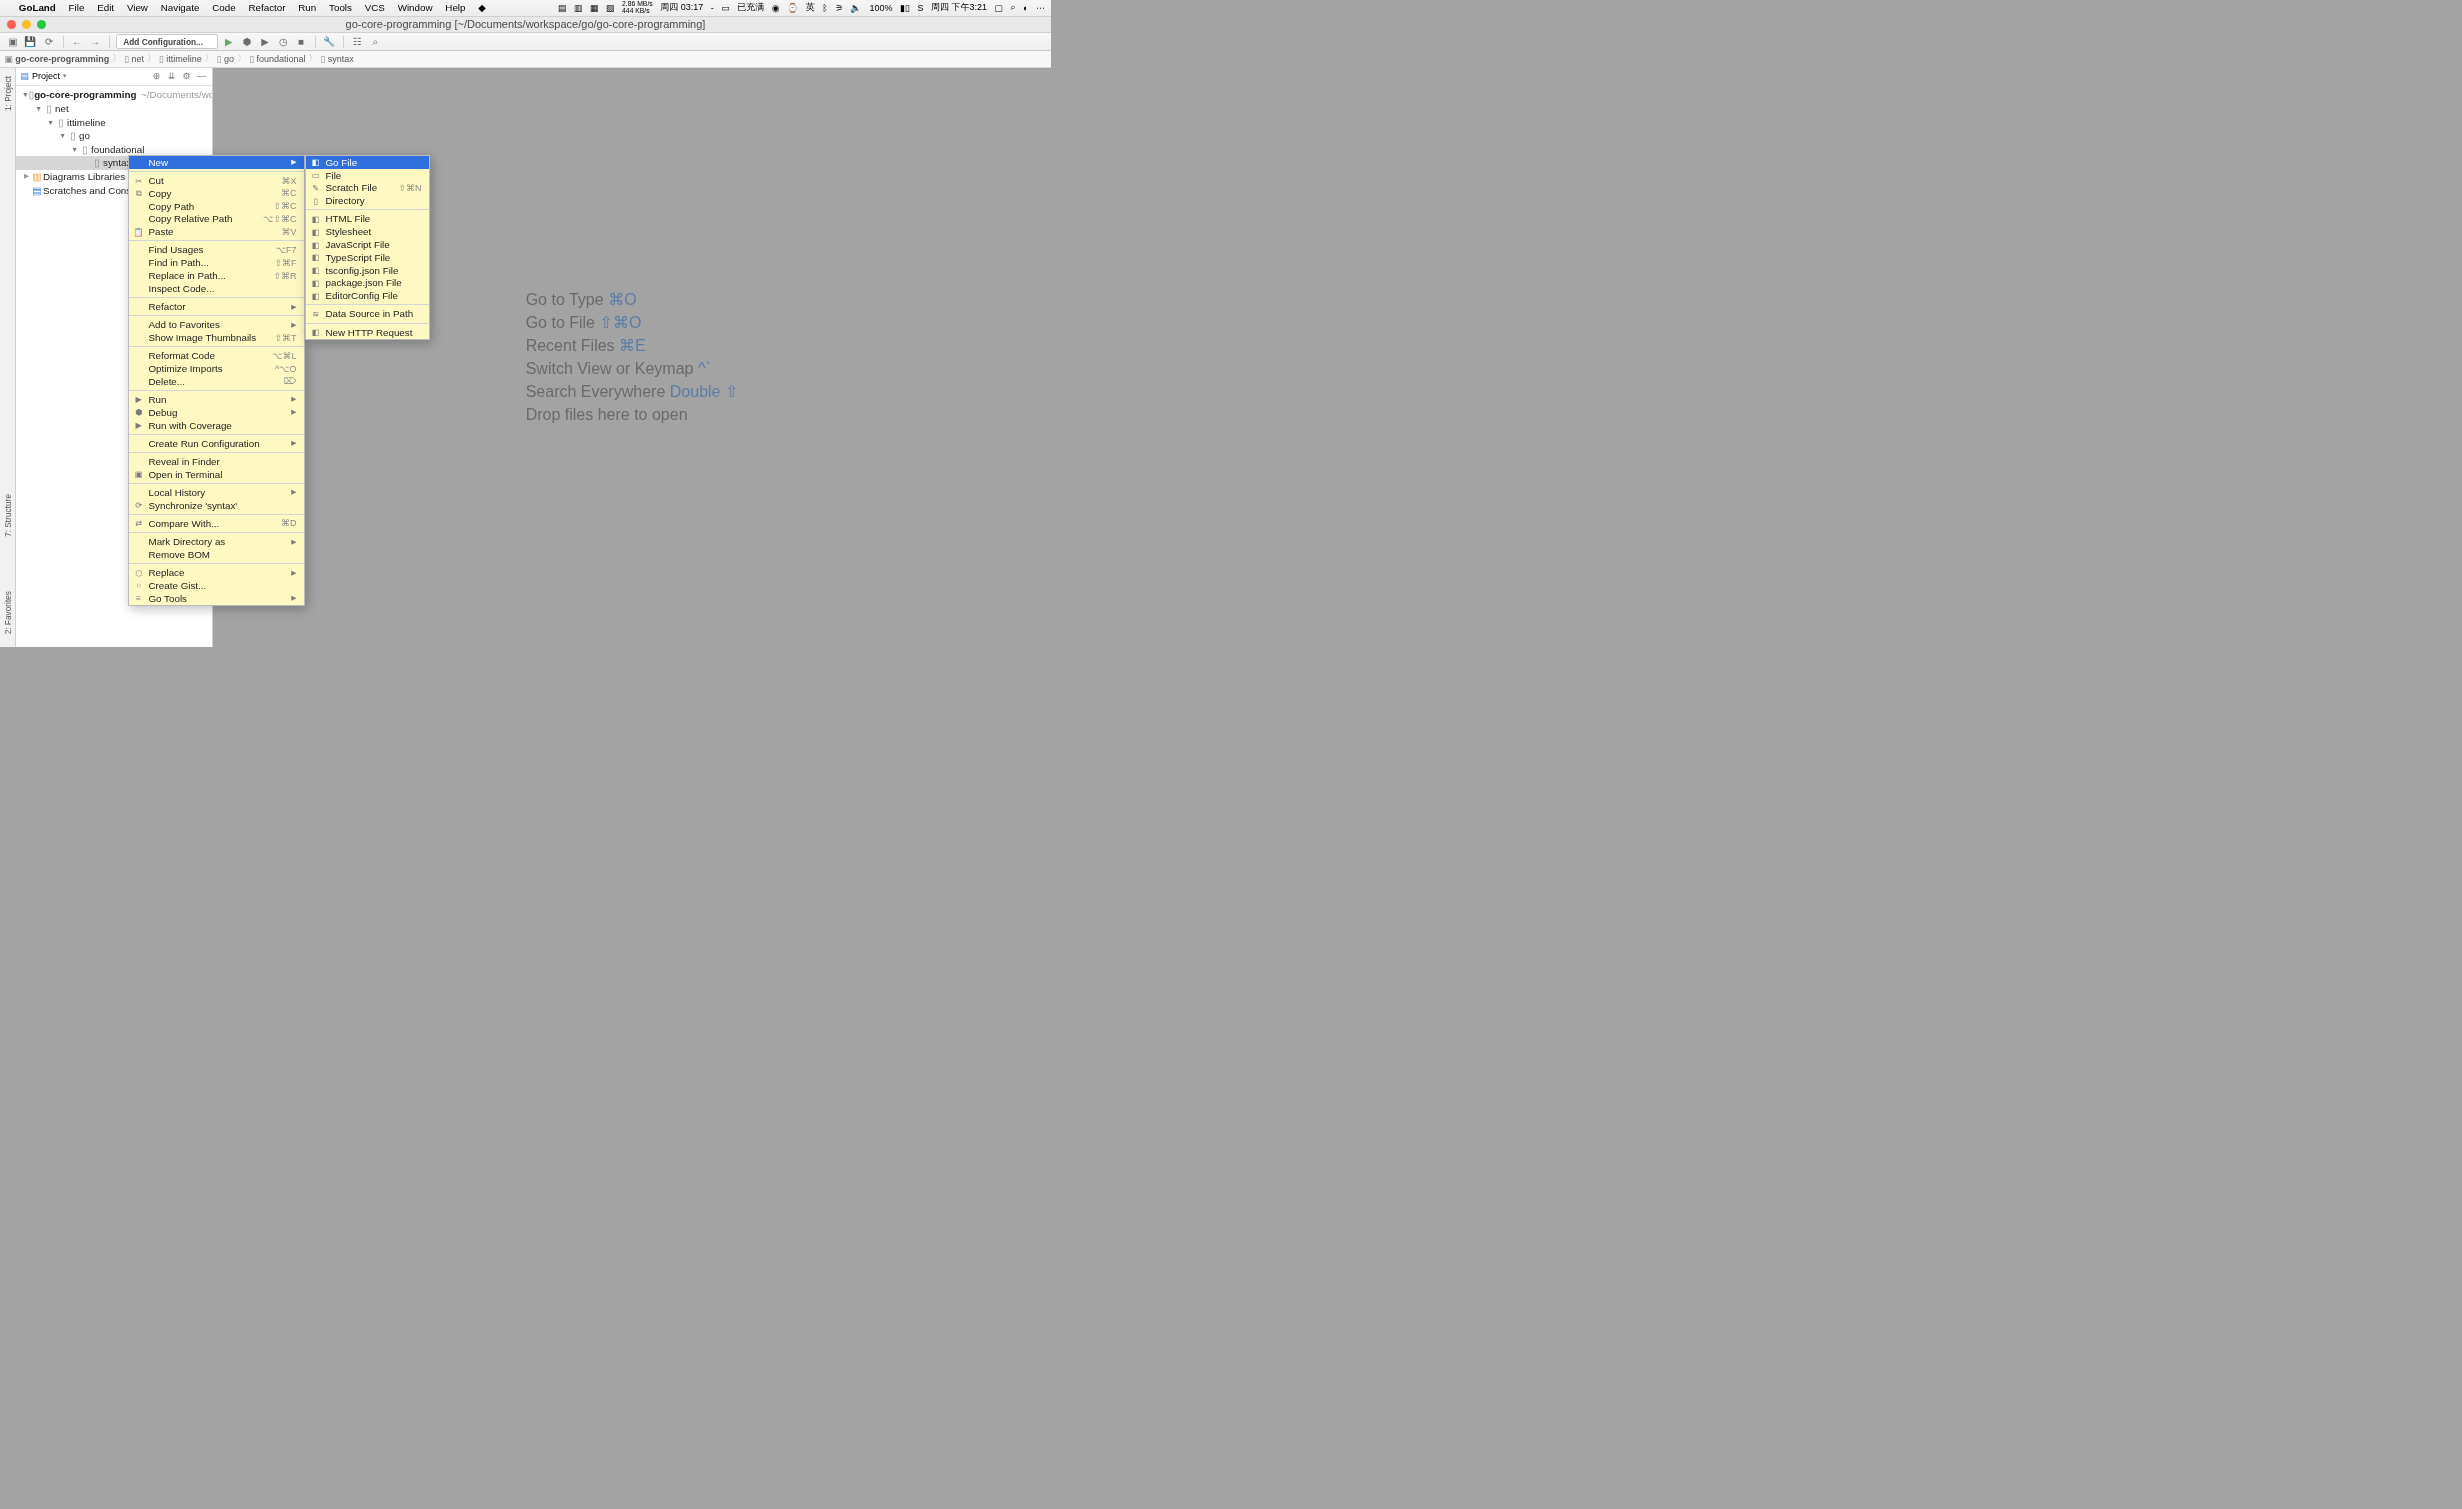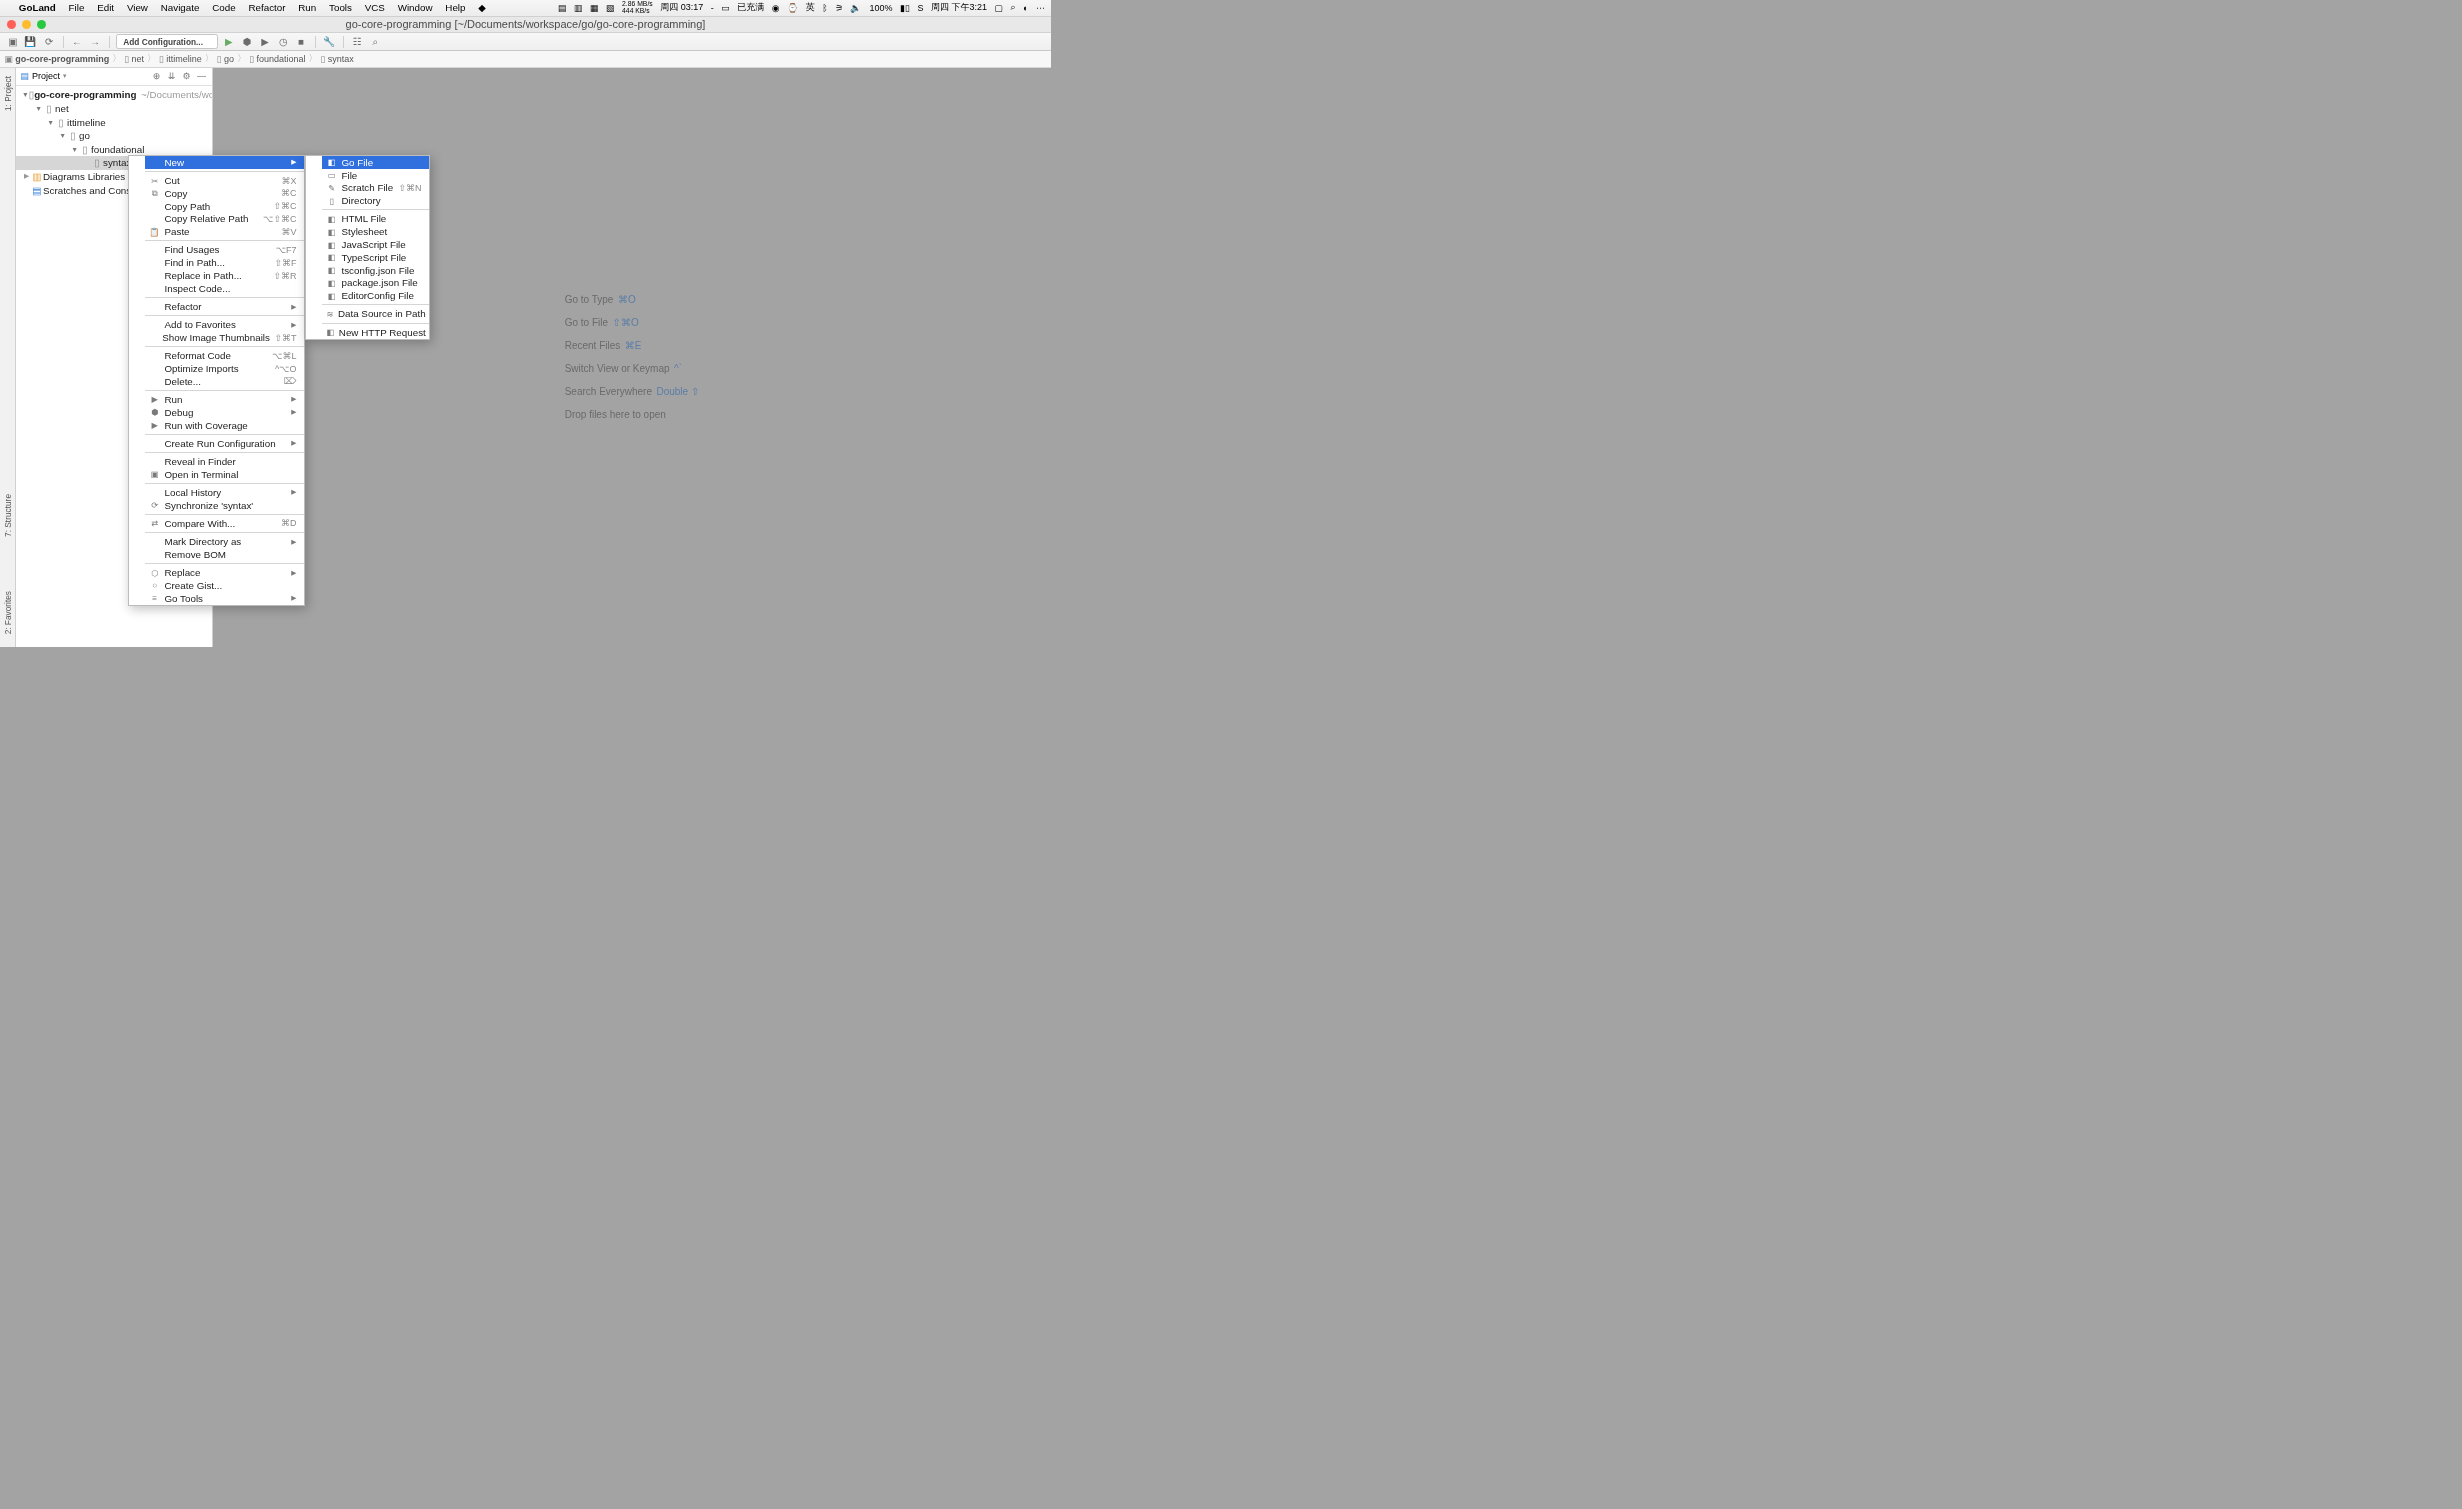--- a/index.html
+++ b/index.html
@@ -41,26 +41,26 @@
 .sidebar-header .spacer { flex: 1; }
 .sidebar-header .hico { width: 12px; color: #7a7a7a; text-align: center; font-size: 9px; }
 .tree { padding: 2.3px 0; font-size: 9.8px; color: #222; }
 .tree-row { display: flex; align-items: center; height: 13.6px; padding-right: 3px; white-space: nowrap; overflow: hidden; cursor: default; }
 .tree-row .arrow { width: 9px; text-align: center; color: #7a7a7a; font-size: 6.8px; }
 .tree-row .ticon { width: 12px; text-align: center; color: #888; }
 .tree-row.sel { background: #d6d6d6; }
 .tree-row .hint { color: #9a9a9a; margin-left: 4.5px; }
 
 .editor { flex: 1; background: #a3a3a3; position: relative; display: flex; align-items: center; justify-content: center; }
-.welcome { color: #6a6a6a; font-size: 10px; line-height: 23px; text-align: left; }
+.welcome { color: #6a6a6a; font-size: 16px; line-height: 23px; text-align: left; }
 .welcome .row { display: flex; gap: 4.5px; }
 .welcome .kb { color: #5b7da6; }
 
 
-.ctx { position: absolute; background: #ffffff; border: 0.8px solid #bcbcbc; box-shadow: 1.5px 3px 10.5px rgba(0,0,0,.25); font-size: 9.8px; color: #222; padding-left: 16px; }
+.ctx { position: absolute; background: #fef9c3; border: 0.8px solid #bcbcbc; box-shadow: 1.5px 3px 10.5px rgba(0,0,0,.25); font-size: 9.8px; color: #222; }
 .ctx .item { display: flex; align-items: center; height: 12.8px; padding: 0 7.5px 0 4.5px; gap: 4.5px; }
 .ctx .item.hover { background: #2f6fde; color: #fff; }
 .ctx .item .mi { width: 10.5px; text-align: center; color: #7a7a7a; font-size: 8.3px; }
 .ctx .item.hover .mi { color: #fff; }
 .ctx .item .lab { flex: 1; white-space: nowrap; }
 .ctx .item .sc { color: #8a8a8a; font-size: 9px; }
 .ctx .item .sub { color: #7a7a7a; font-size: 6.8px; }
 .ctx .item.hover .sub { color: #fff; }
 .ctx .divider { height: 0.8px; background: #d5d5d5; margin: 2.3px 0; }
 

